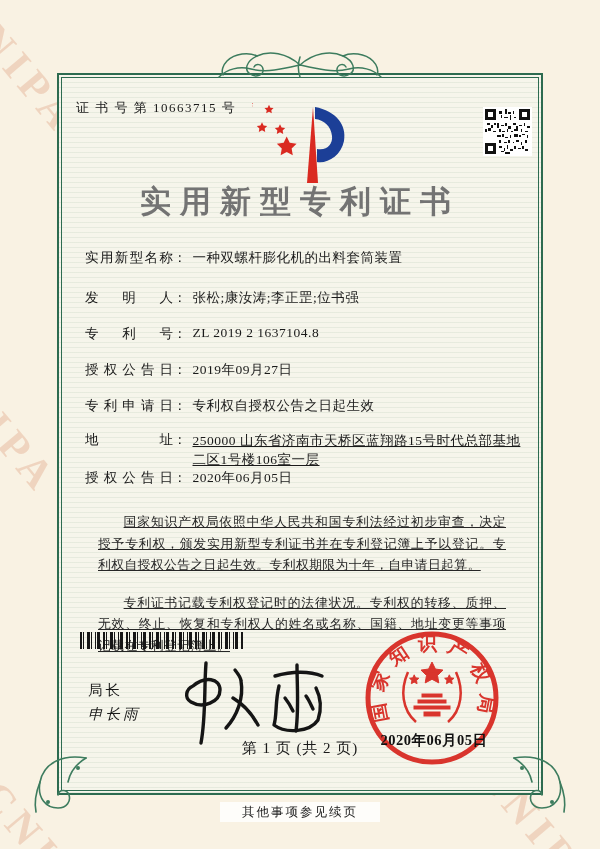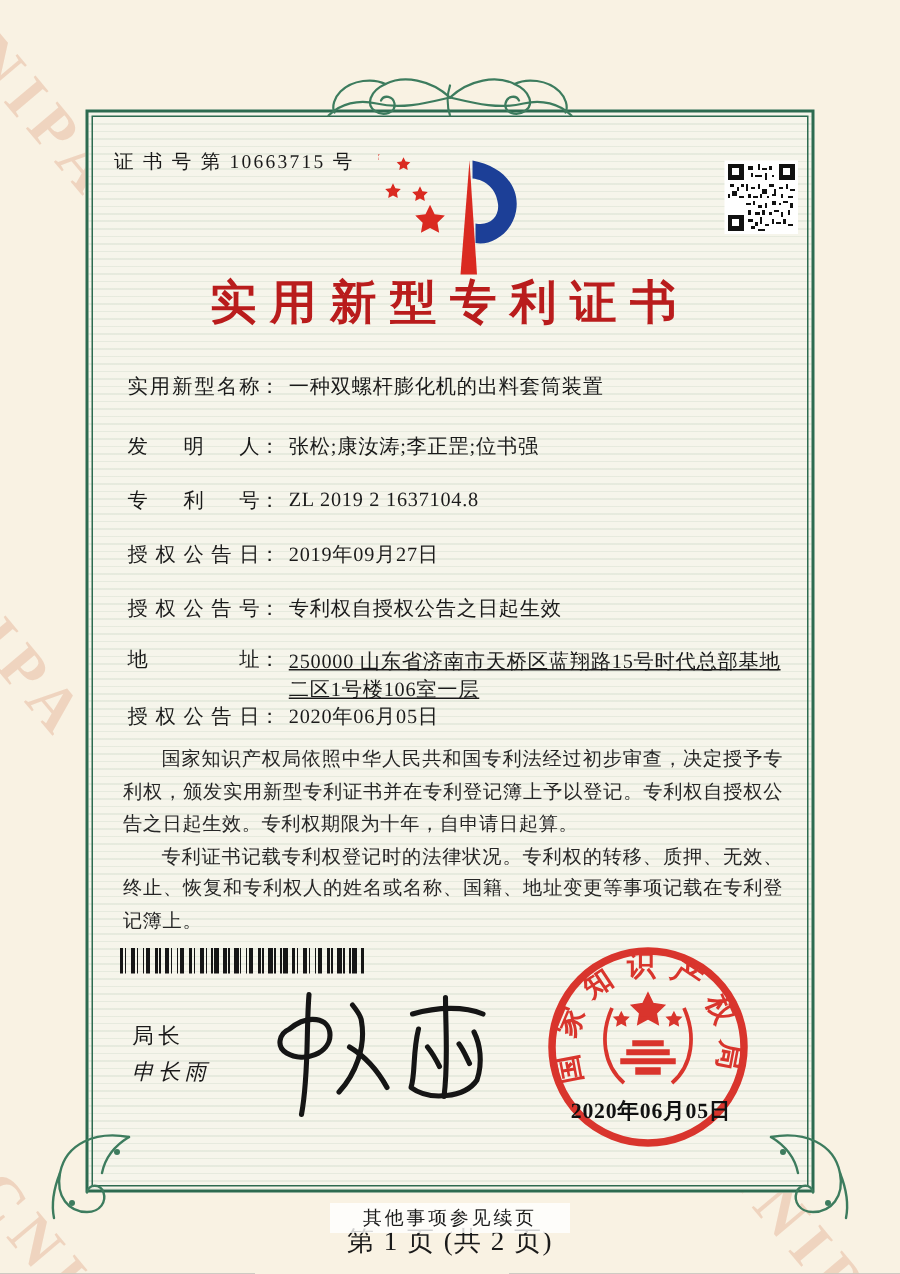--- a/index.html
+++ b/index.html
@@ -33,54 +33,54 @@
   .ornament-top{ position:absolute; left:215px; top:45px; z-index:3; }
   .corner-fl{ position:absolute; top:752px; z-index:3; }
   .corner-fl.left{ left:30px; }
   .corner-fl.right{ right:30px; transform:scaleX(-1); }
   
   .cert-no{ position:absolute; left:76px; top:99px; font-size:13px; letter-spacing:1.5px; z-index:4; }
   .logo{ position:absolute; left:252px; top:103px; z-index:4; }
   .qr{ position:absolute; left:483px; top:107px; width:45px; height:45px; z-index:4; background:#fff; padding:2px; }
   .title{
     position:absolute; left:0; top:181px; width:100%; text-align:center;
-    font-size:31px; font-weight:bold; letter-spacing:9px; z-index:4; color:#b91c1c;
+    font-size:31px; font-weight:bold; letter-spacing:9px; z-index:4; color:#737373;
   }
   
   .field-row{ position:absolute; left:85px; z-index:4; font-size:13.5px; white-space:nowrap; width:460px; }
   .lbl{ display:inline-block; width:88px; text-align:justify; text-align-last:justify; vertical-align:top; }
   .lbl2{ display:inline-block; width:76px; text-align:justify; text-align-last:justify; vertical-align:top; }
   .colon{ display:inline-block; vertical-align:top; }
   .val{ display:inline-block; margin-left:6px; vertical-align:top; letter-spacing:0.5px; }
   .val.wrap{ white-space:normal; width:334px; line-height:19px;text-decoration:underline; }
   .grant2{ position:absolute; left:225px; top:0; white-space:nowrap; }
   
   .paras{ position:absolute; left:82px; top:496px; width:440px; z-index:4;
           font-size:12.8px; line-height:21.5px; color:#262626; }
-  .paras p{ margin:0; text-indent:2em; text-align:justify; letter-spacing:0.4px; }
+  .paras p{ margin:16px; text-indent:2em; text-align:justify; letter-spacing:0.4px;text-decoration:underline; }
   
   .barcode{
     position:absolute; left:80px; top:632px; width:163px; height:17px; z-index:4;
     background:repeating-linear-gradient(90deg,
       #161616 0 2px, transparent 2px 3px,
       #161616 3px 4px, transparent 4px 7px,
       #161616 7px 10px, transparent 10px 11px,
       #161616 11px 12px, transparent 12px 15px,
       #161616 15px 16px, transparent 16px 17px,
       #161616 17px 20px, transparent 20px 23px);
   }
   .director-label{ position:absolute; left:88px; top:681px; font-size:14.5px; letter-spacing:3px; z-index:4; }
   .director-name{ position:absolute; left:88px; top:705px; font-size:14.5px; letter-spacing:3px; z-index:4;font-style:italic; }
   .signature{ position:absolute; left:175px; top:658px; z-index:5; }
   .seal{ position:absolute; left:362px; top:628px; z-index:5; }
   .seal-date{
     position:absolute; left:366px; top:731px; width:136px; text-align:center; z-index:6;
     font-size:14.5px; font-weight:bold; letter-spacing:0.5px; color:#111;
   }
-  .page-info{ position:absolute; left:0; top:815px; width:100%; text-align:center; font-size:18px; z-index:4; letter-spacing:1px; }
+  .page-info{ position:absolute; left:0; top:739px; width:100%; text-align:center; font-size:15px; z-index:4; letter-spacing:1px; }
   .footer-note{
     position:absolute; left:0; top:804px; width:100%; text-align:center; z-index:4; font-size:12.5px;
   }
   .footer-note span{ background:rgba(255,255,255,0.8); padding:3px 22px; letter-spacing:2px; }
 </style>
 </head>
 <body>
 
 <div class="page">
 
@@ -171,21 +171,21 @@
   <div class="field-row" style="top:289px">
     <span class="lbl">发明人</span><span class="colon">：</span><span class="val">张松;康汝涛;李正罡;位书强</span>
   </div>
   <div class="field-row" style="top:325px">
     <span class="lbl">专利号</span><span class="colon">：</span><span class="val">ZL 2019 2 1637104.8</span>
   </div>
   <div class="field-row" style="top:361px">
     <span class="lbl">授权公告日</span><span class="colon">：</span><span class="val">2019年09月27日</span>
   </div>
   <div class="field-row" style="top:397px">
-    <span class="lbl">授权公告号</span><span class="colon">：</span><span class="val">专利权自授权公告之日起生效</span>
+    <span class="lbl">专利申请日</span><span class="colon">：</span><span class="val">专利权自授权公告之日起生效</span>
   </div>
   <div class="field-row" style="top:431px">
     <span class="lbl">地址</span><span class="colon">：</span><span class="val wrap">250000 山东省济南市天桥区蓝翔路15号时代总部基地二区1号楼106室一层</span>
   </div>
   <div class="field-row" style="top:469px">
     <span class="lbl">授权公告日</span><span class="colon">：</span><span class="val">2020年06月05日</span>
   </div>
 
   <div class="paras">
     <p>国家知识产权局依照中华人民共和国专利法经过初步审查，决定授予专利权，颁发实用新型专利证书并在专利登记簿上予以登记。专利权自授权公告之日起生效。专利权期限为十年，自申请日起算。</p>

